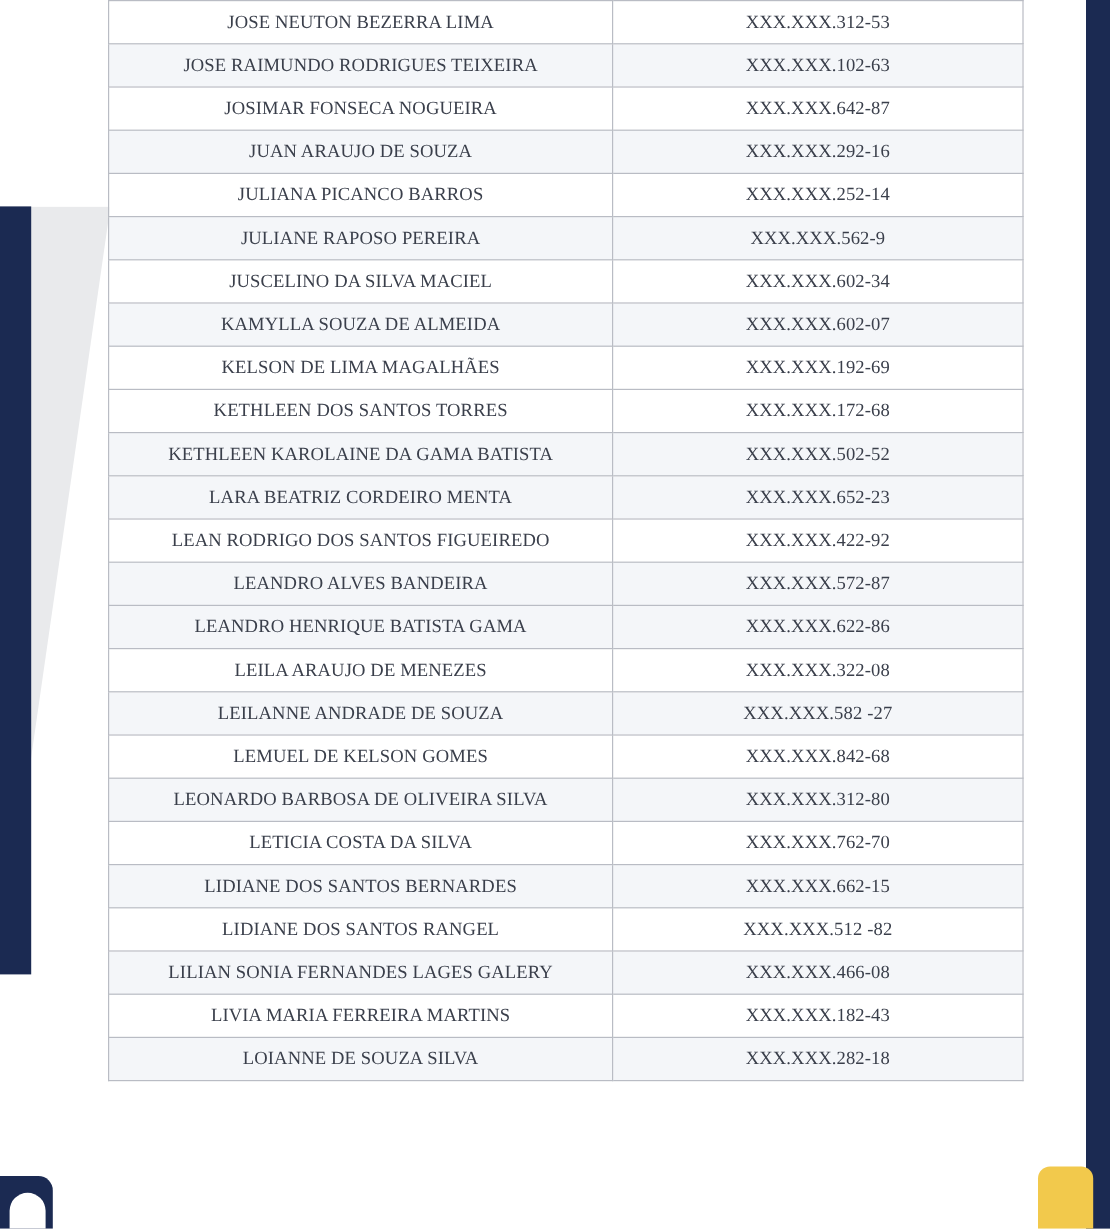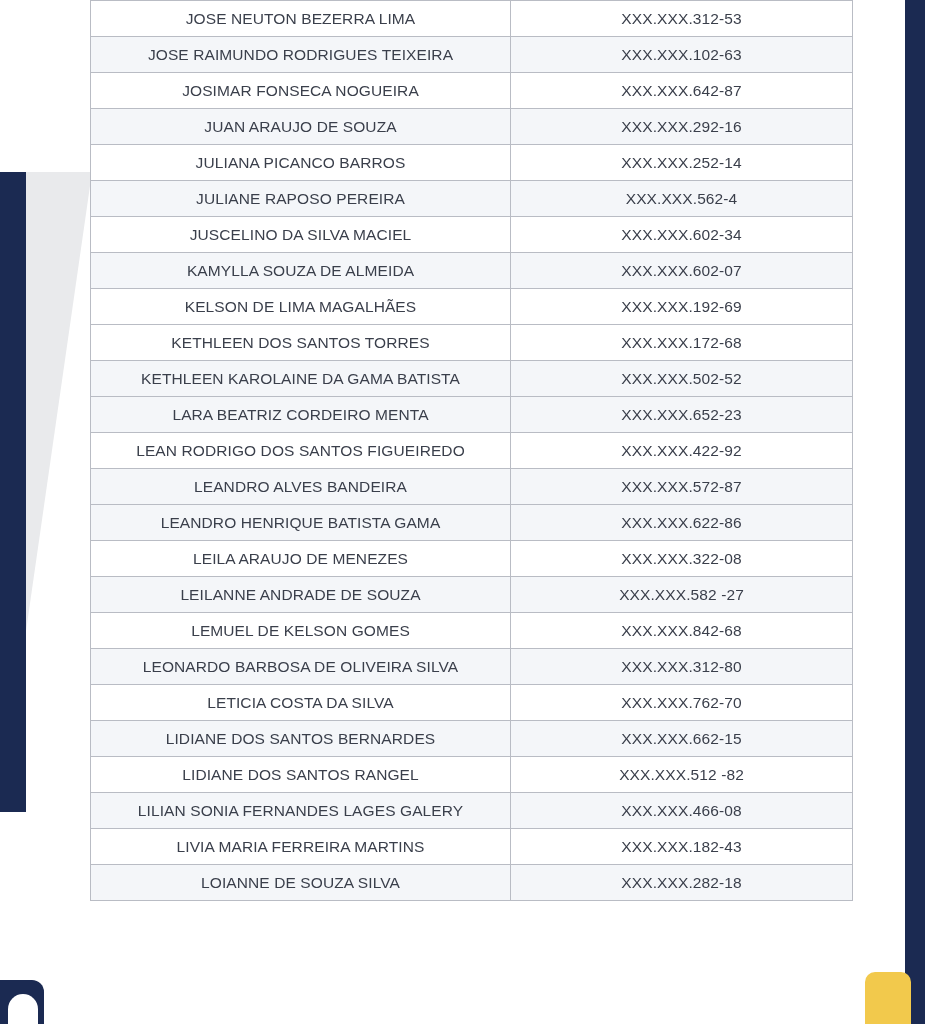--- a/index.html
+++ b/index.html
@@ -80,20 +80,21 @@
     position: absolute;
     left: 90px;
     top: 0;
     width: 744px;
     z-index: 5;
   }
   table.listing {
     border-collapse: collapse;
     width: 744px;
     table-layout: fixed;
+    font-family: Liberation Serif, serif;
   }
   table.listing td {
     border: 1px solid #b9bcc4;
     height: 35px;
     text-align: center;
     vertical-align: middle;
     color: #3a3f4b;
     font-size: 15.5px;
     letter-spacing: 0.1px;
     padding: 0 4px;
@@ -133,21 +134,21 @@
         <tr class="shaded">
           <td class="col-name">JUAN ARAUJO DE SOUZA</td>
           <td class="col-doc">XXX.XXX.292-16</td>
         </tr>
         <tr class="plain">
           <td class="col-name">JULIANA PICANCO BARROS</td>
           <td class="col-doc">XXX.XXX.252-14</td>
         </tr>
         <tr class="shaded">
           <td class="col-name">JULIANE RAPOSO PEREIRA</td>
-          <td class="col-doc">XXX.XXX.562-4</td>
+          <td class="col-doc">XXX.XXX.562-9</td>
         </tr>
         <tr class="plain">
           <td class="col-name">JUSCELINO DA SILVA MACIEL</td>
           <td class="col-doc">XXX.XXX.602-34</td>
         </tr>
         <tr class="shaded">
           <td class="col-name">KAMYLLA SOUZA DE ALMEIDA</td>
           <td class="col-doc">XXX.XXX.602-07</td>
         </tr>
         <tr class="plain">

